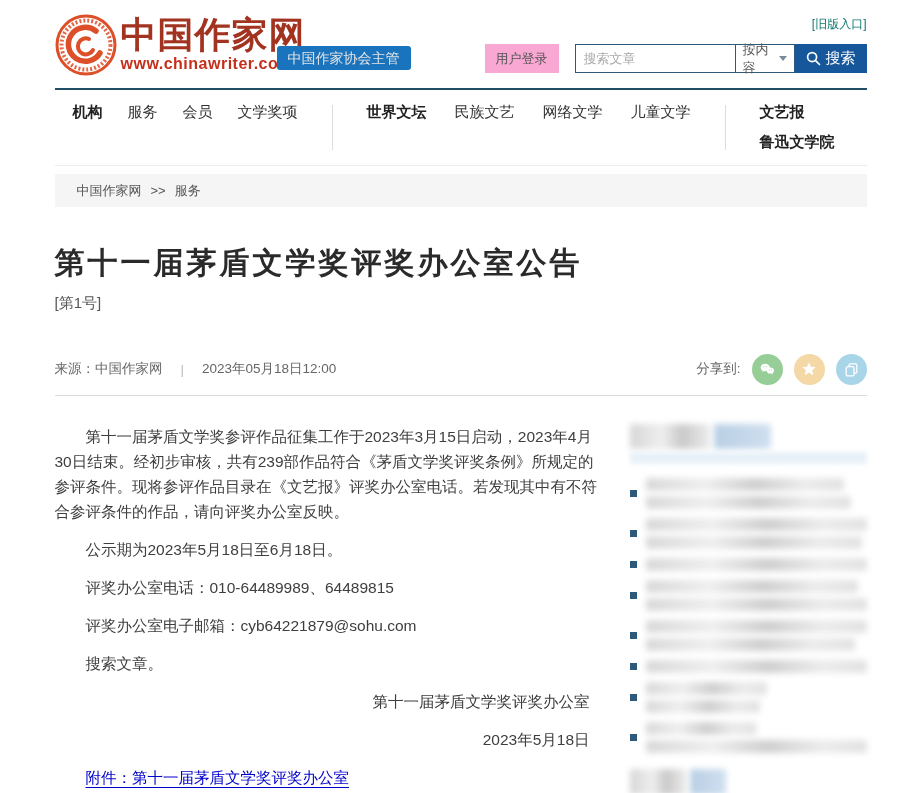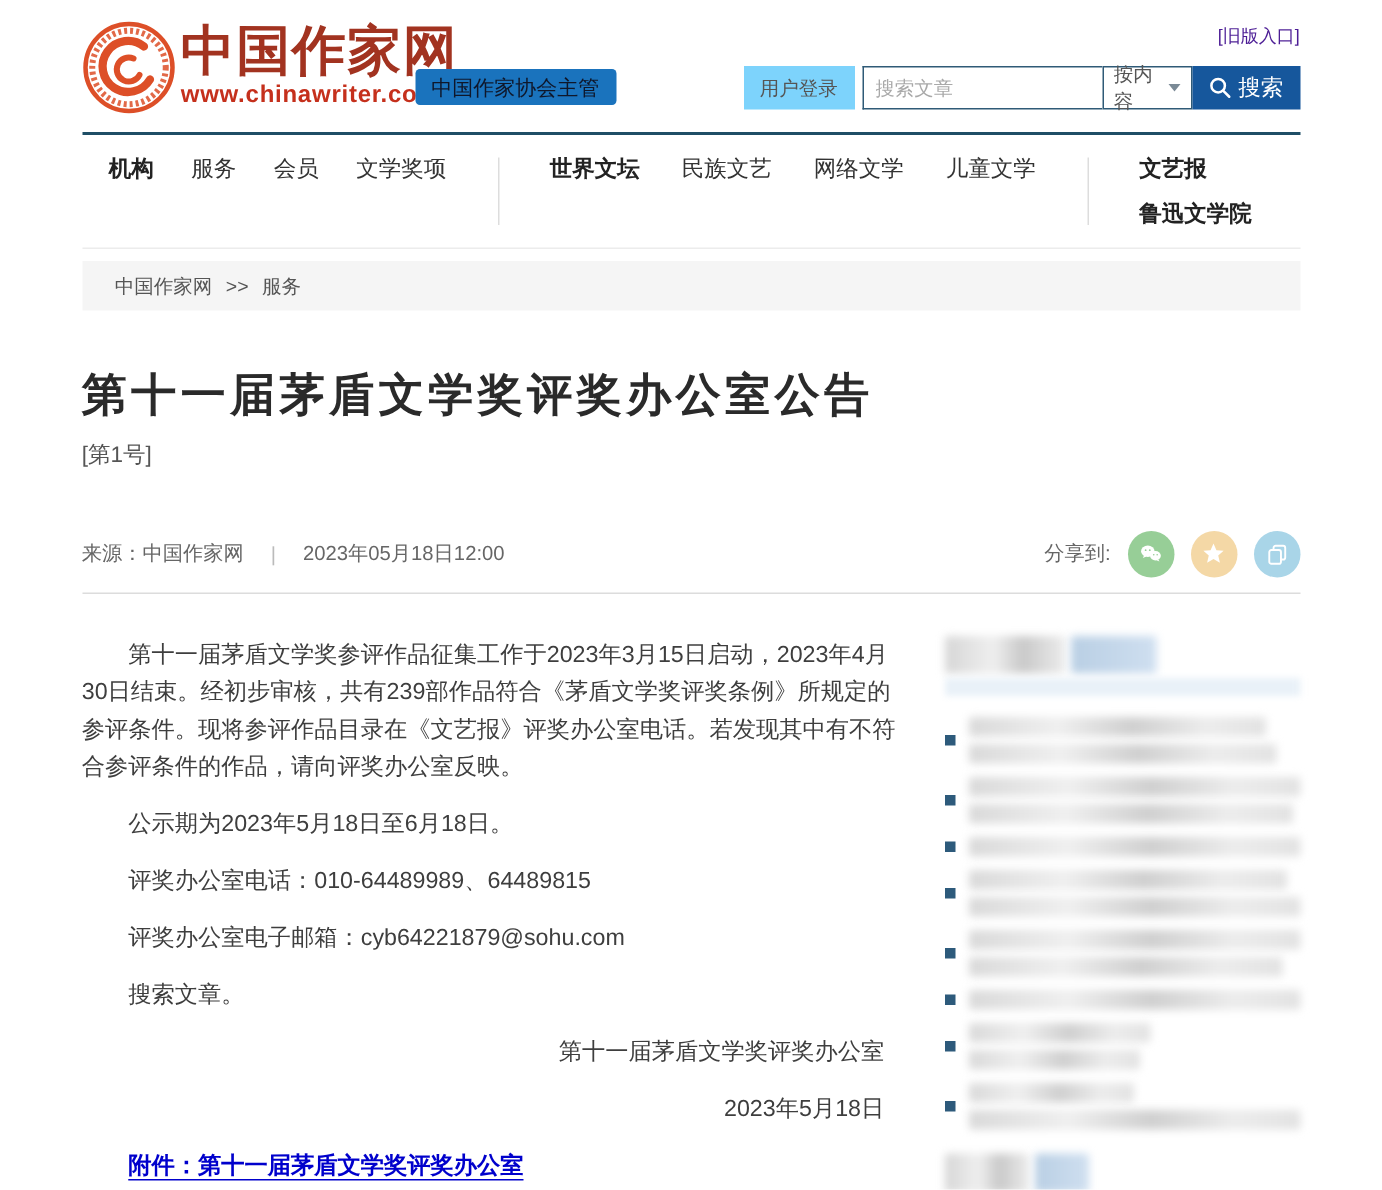--- a/index.html
+++ b/index.html
@@ -8,26 +8,26 @@
   .container { width:812px; margin:0 auto; position:relative; }
 
   
   .header { height:90px; position:relative; border-bottom:2px solid #1f4e66; }
   .logo-area { position:absolute; left:0; top:14px; display:flex; align-items:flex-start; }
   .emblem { width:62px; height:62px; }
   .logo-text { margin-left:4px; }
   .site-name { font-family:"DejaVu Serif", serif; font-weight:bold; font-size:36px;
     line-height:40px; color:#a23320; letter-spacing:1px; }
   .site-url { font-size:16px; font-weight:bold; color:#c5301c; letter-spacing:.5px; margin-top:1px; }
-  .badge { position:absolute; left:222px; top:46px; background:#1a73bd; color:#0f172a;
+  .badge { position:absolute; left:222px; top:46px; background:#1a73bd; color:#e5e5e5;
     font-size:14px; line-height:24px; height:24px; padding:0 11px; border-radius:3px; }
-  .old-link { position:absolute; right:0; top:16px; font-size:12px; color:#4c1d95; text-decoration:none; }
+  .old-link { position:absolute; right:0; top:16px; font-size:12px; color:#0f766e; text-decoration:none; }
   .search-row { position:absolute; right:0; top:44px; display:flex; height:29px; align-items:stretch; }
-  .login-btn { background:#7dd3fc; color:#555; font-size:13px; border:none; padding:0 11px;
-    margin-right:5px; cursor:pointer; }
+  .login-btn { background:#f9a8d4; color:#555; font-size:13px; border:none; padding:0 11px;
+    margin-right:16px; cursor:pointer; }
   .search-input { width:160px; border:1px solid #2f5a77; border-right:none; font-size:13px;
     padding:0 8px; outline:none; color:#333; }
   .search-input::placeholder { color:#a9a9a9; }
   .filter { width:60px; border:1px solid #2f5a77; background:#fff; font-size:13px; color:#555;
     display:flex; align-items:center; justify-content:space-between; padding:0 7px; cursor:pointer; }
   .caret { width:0; height:0; border-left:4px solid transparent; border-right:4px solid transparent;
     border-top:5px solid #7a8a96; }
   .search-btn { background:#16579c; color:#fff; border:none; font-size:15px; padding:0 11px;
     display:flex; align-items:center; gap:5px; cursor:pointer; }
 
@@ -60,21 +60,21 @@
   .ico-star { background:#f4d8a6; color:#fff; font-size:16px; line-height:1; }
   .ico-copy { background:#a9d5e8; }
   .meta-divider { border-bottom:1px solid #dcdcdc; margin-top:6px; }
 
   
   .content { display:flex; margin-top:28px; }
   .main-col { width:545px; }
   .main-col p { font-size:15.5px; line-height:25px; color:#3e3e3e; text-indent:2em; margin-bottom:13px; }
   .main-col p.align-right { text-align:right; text-indent:0; padding-right:10px; }
   .attachment { margin-top:0; font-size:15.5px; line-height:25px; text-indent:2em; }
-  .attachment a, .attachment b { color:#0000cc; font-weight:bold; text-decoration:underline;
+  .attachment a, .attachment b { color:#0000cc; font-weight:normal; text-decoration:underline;
     text-underline-offset:4px; }
 
   
   .sidebar { width:237px; margin-left:30px; }
   .sb-hdr { margin-bottom:14px; }
   .sb-hdr-row { display:flex; gap:4px; margin-bottom:3px; }
   .blur-gray { background:linear-gradient(90deg,#d6d6d6,#efefef 40%,#c9c9c9 65%,#ececec);
     filter:blur(3px); border-radius:2px; }
   .blur-blue { background:linear-gradient(90deg,#b9cfe4,#cfdff0); filter:blur(3px); border-radius:2px; }
   .blur-lightblue { background:#e9f1f8; filter:blur(2px); }

